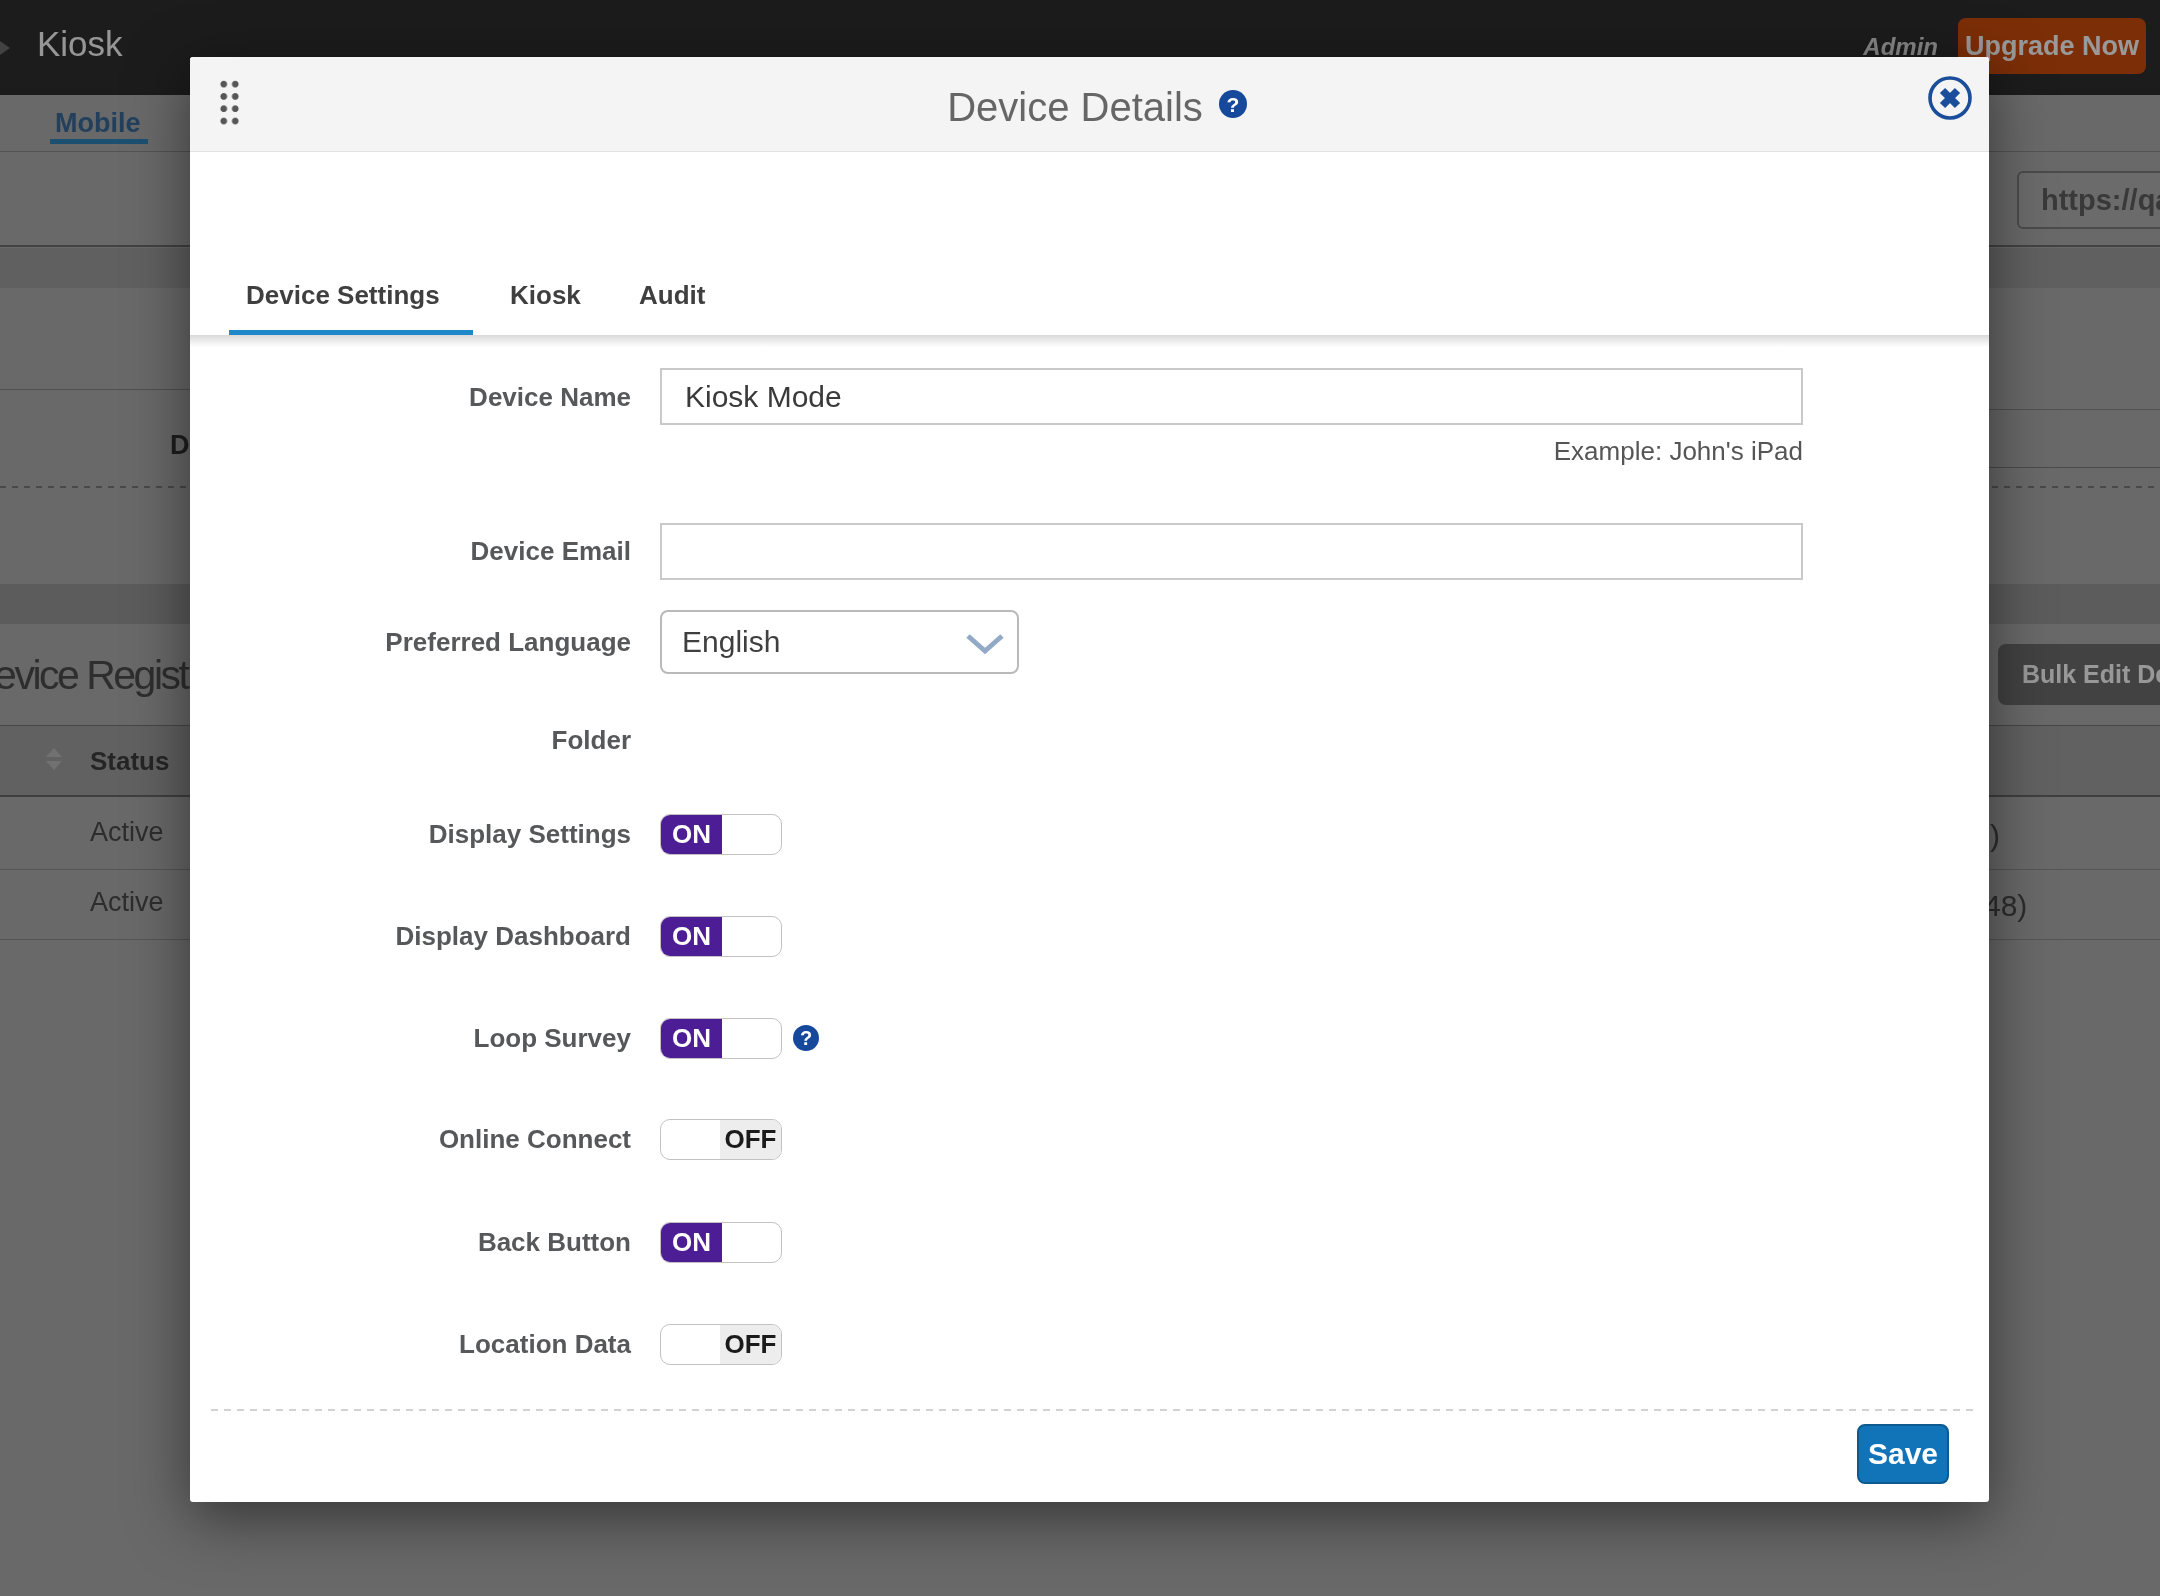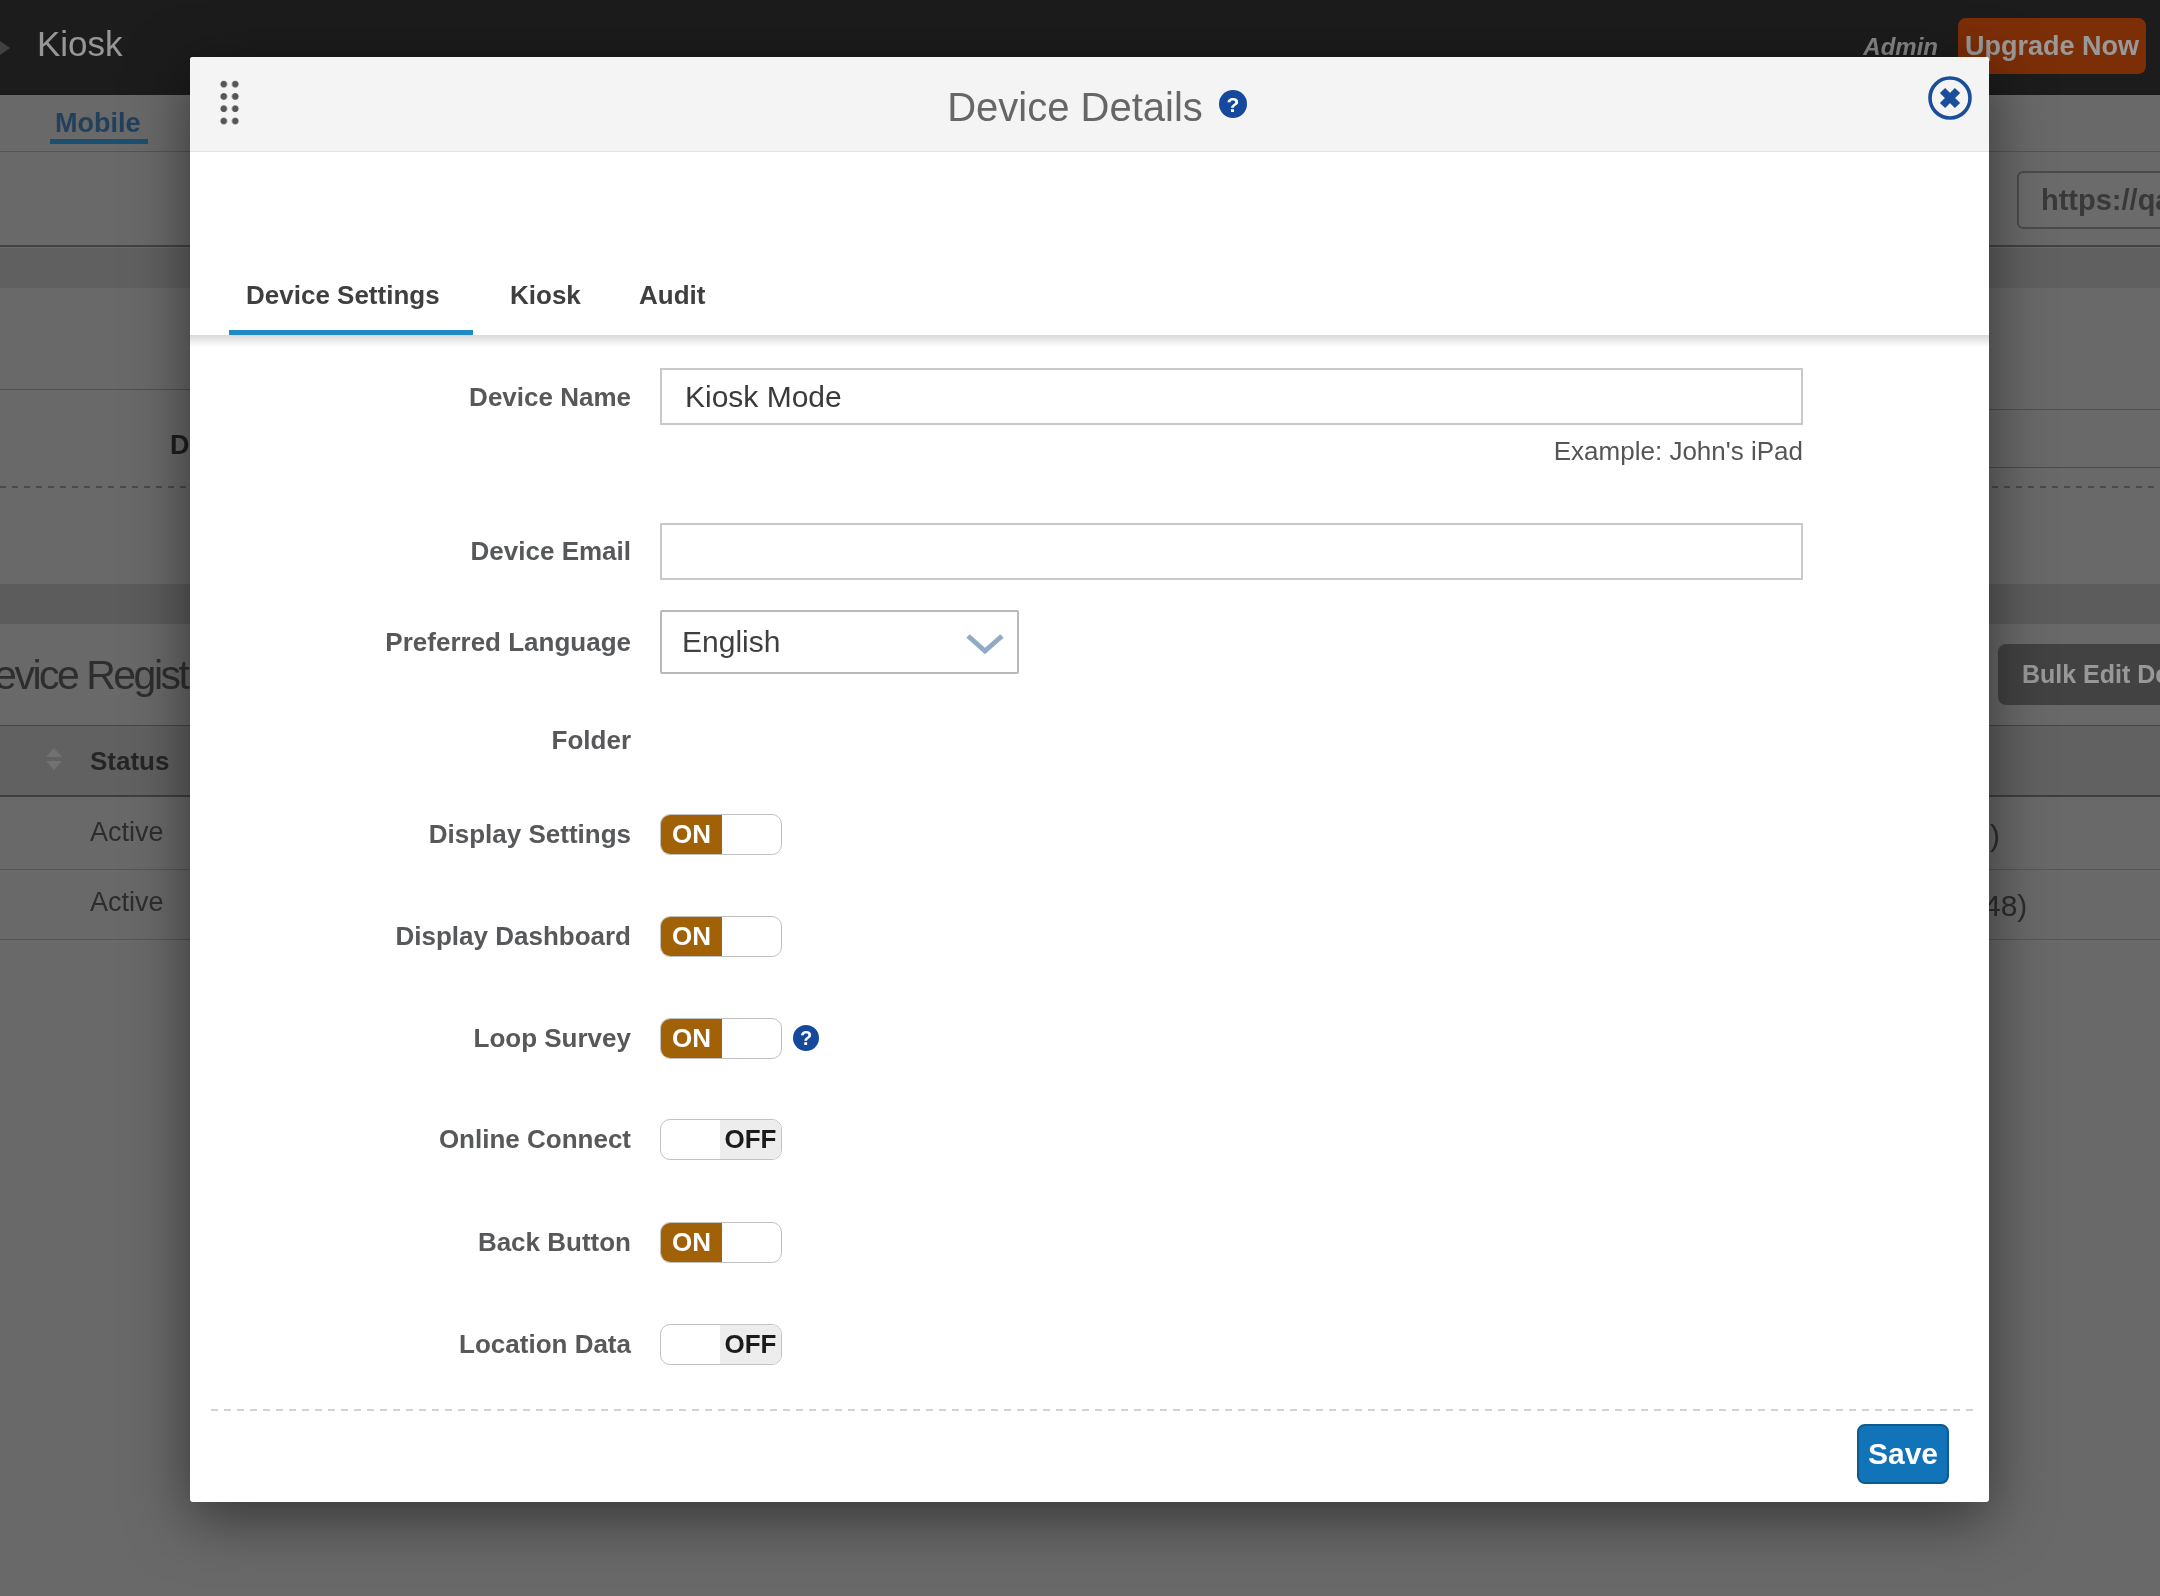--- a/index.html
+++ b/index.html
@@ -62,26 +62,26 @@
 #keybar .rgt { position:absolute; right:59px; top:26px; font-size:28px; font-weight:700; color:#555; }
 #tabs { position:absolute; left:0; top:184px; width:1799px; height:94px; background:#fff; }
 #tabs .t { position:absolute; top:39px; font-size:26px; font-weight:700; color:#3f3f3f; }
 #tabs .uline { position:absolute; left:39px; top:89px; width:244px; height:5px; background:#1e88c9; }
 #tabshadow { position:absolute; left:0; top:278px; width:1799px; height:12px;
   background:linear-gradient(to bottom, #d9d9d9, rgba(255,255,255,0)); }
 
 .flabel { position:absolute; width:420px; text-align:right; font-size:26px; font-weight:700; color:#57585a; }
 .tinput { position:absolute; left:470px; width:1143px; height:57px; background:#fff; border:2px solid #c9c9c9;
   font-size:30px; color:#3a3a3a; line-height:53px; padding-left:23px; }
-.tselect { position:absolute; left:470px; height:64px; background:#fff; border:2px solid #b9b9b9; border-radius:2px;
+.tselect { position:absolute; left:470px; height:64px; background:#fff; border:2px solid #b9b9b9; border-radius:8px;
   font-size:30px; color:#3f3f3f; line-height:60px; padding-left:20px; }
 .chev { position:absolute; top:21px; }
 .toggle { position:absolute; left:470px; width:122px; height:41px; border:1px solid #c2c2c2; border-radius:10px;
   overflow:hidden; background:#fff; }
-.toggle .on { position:absolute; left:0; top:0; width:61px; height:47px; background:#a16207;
+.toggle .on { position:absolute; left:0; top:0; width:61px; height:47px; background:#4c1d95;
   color:#fff; font-size:26px; font-weight:700; text-align:center; line-height:39px; }
 .toggle .off { position:absolute; right:0; top:0; width:61px; height:39px; background:#ededed;
   color:#1b1b1b; font-size:26px; font-weight:700; text-align:center; line-height:39px; }
 #example { position:absolute; left:1193px; top:379px; width:420px; text-align:right; font-size:26px; color:#555; }
 .qicon { position:absolute; }
 #mdash { position:absolute; left:21px; top:1352px; width:1768px; height:2px;
   background:repeating-linear-gradient(90deg,#d2d2d2 0 7px, rgba(0,0,0,0) 7px 13px); }
 #save { position:absolute; left:1667px; top:1367px; width:92px; height:60px; background:#1173b8;
   border:2px solid #0d5a91; border-radius:8px; color:#fff; font-size:30px; font-weight:700; text-align:center; line-height:56px; }
 </style>

